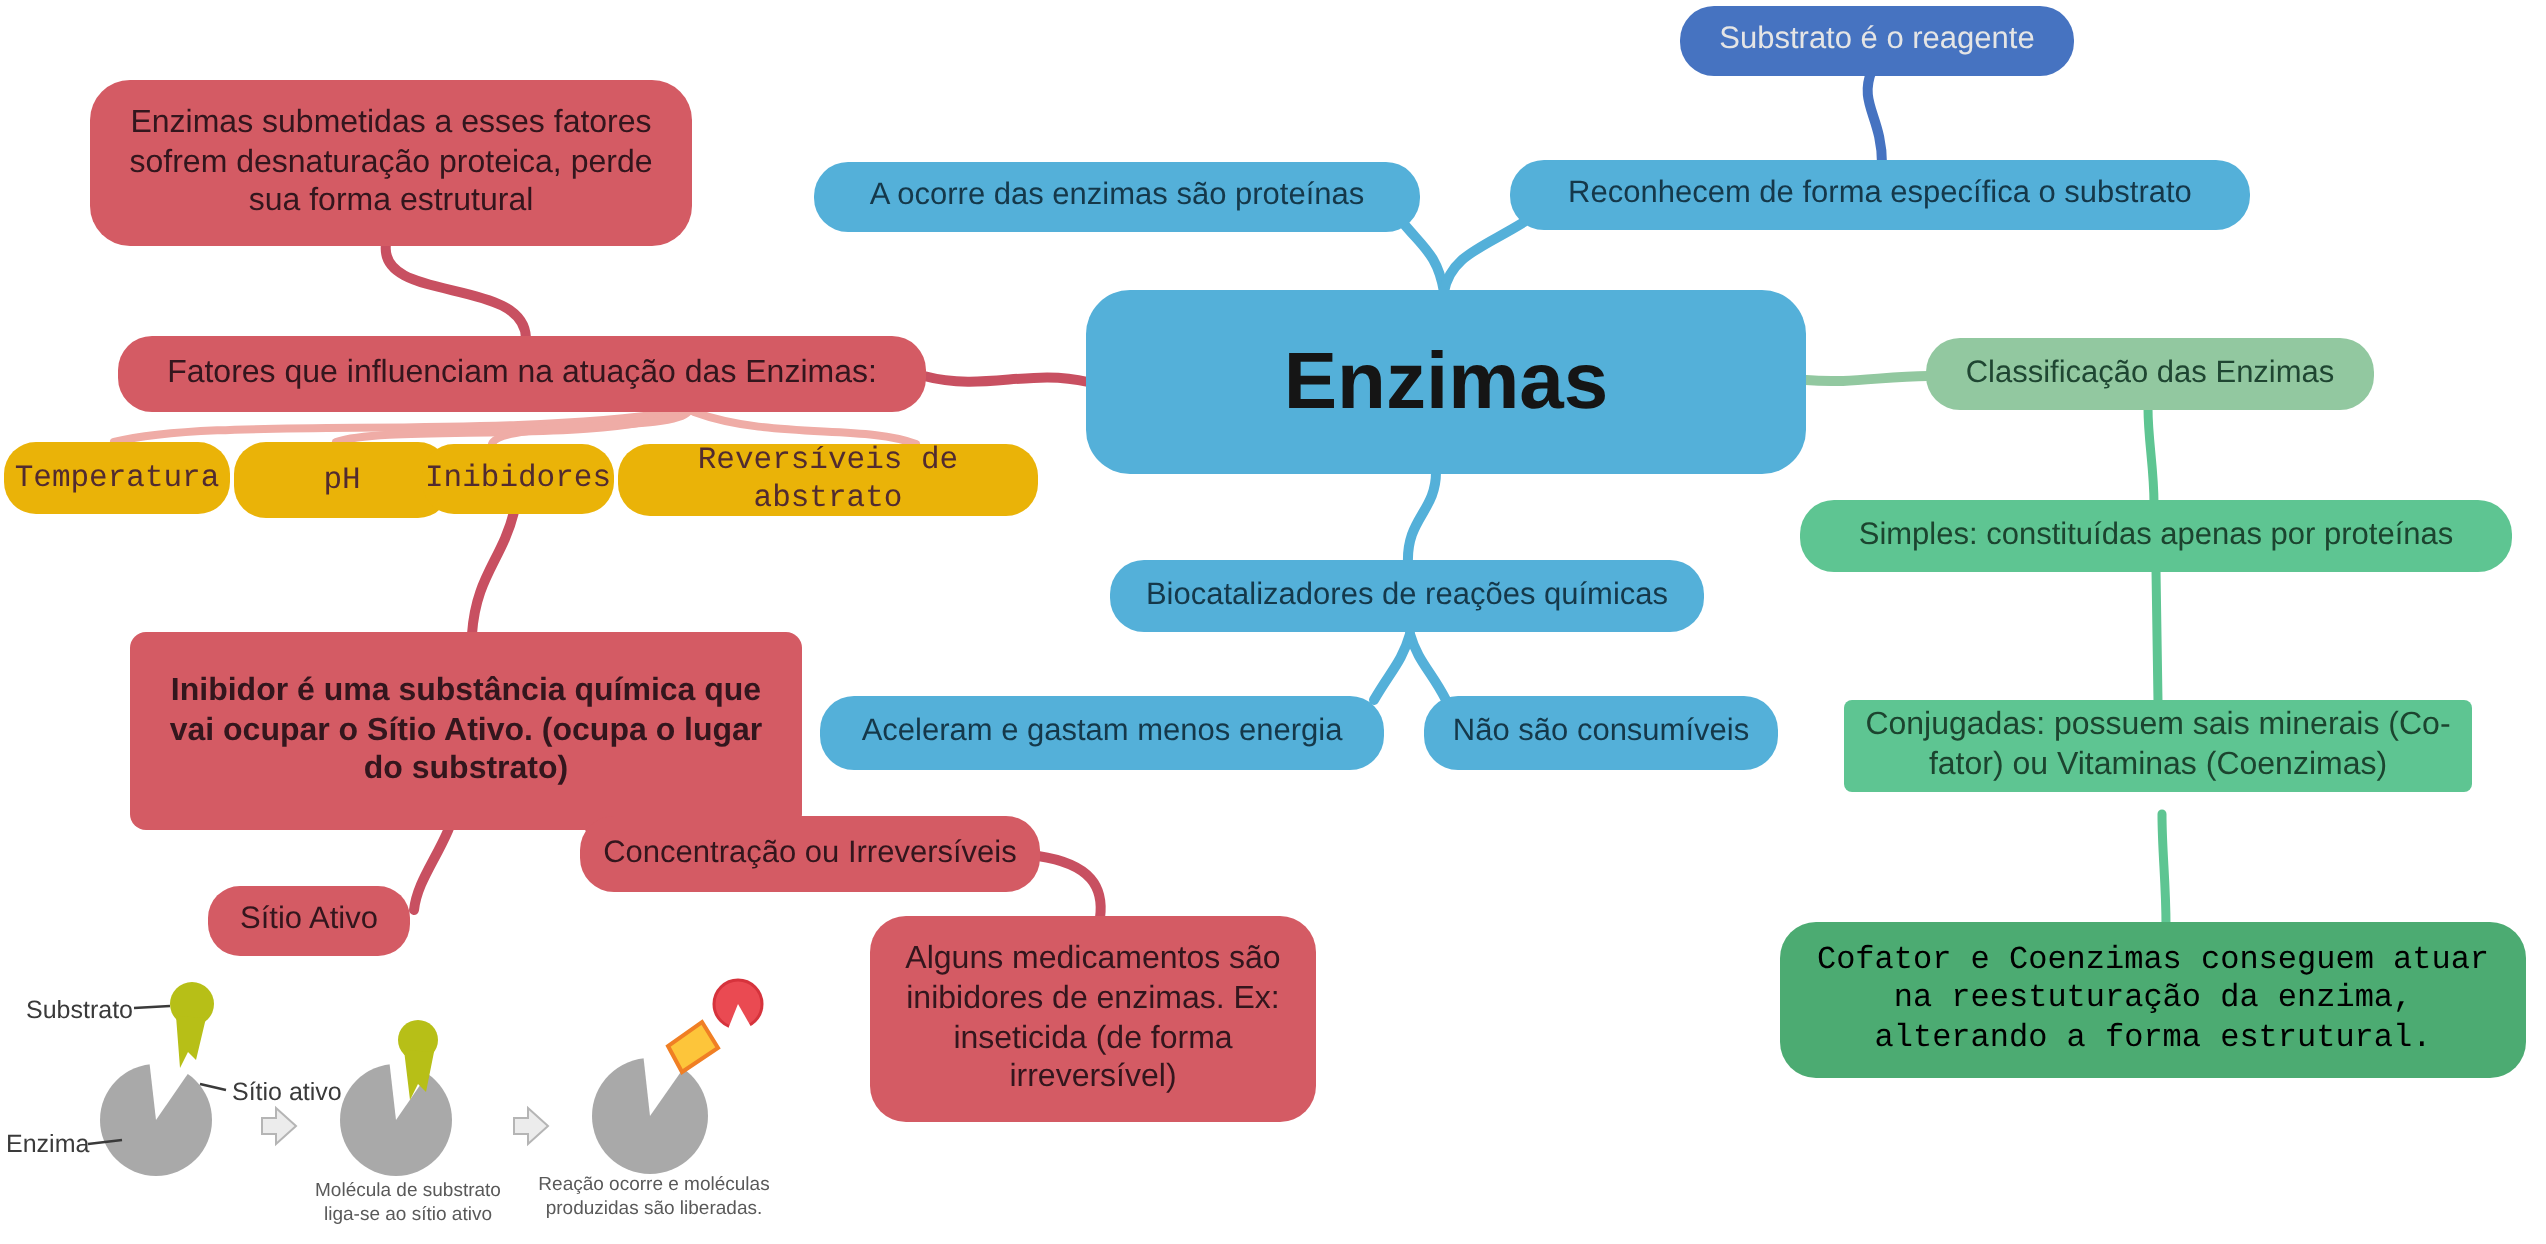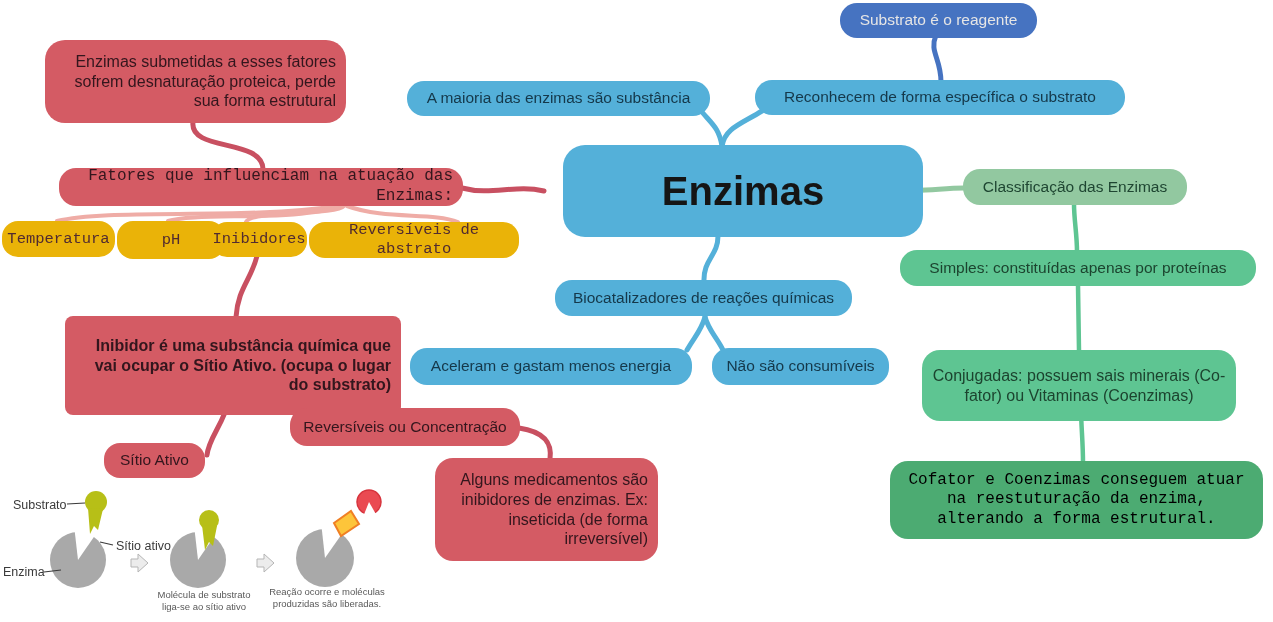--- a/index.html
+++ b/index.html
@@ -10,41 +10,41 @@
   svg.layer{position:absolute;left:0;top:0;z-index:0;}
   .node{
     position:absolute;z-index:2;display:flex;align-items:center;justify-content:center;
     text-align:center;box-sizing:border-box;padding:2px 10px;line-height:1.22;
     font-size:16px;border-radius:18px;color:#33161d;cursor:default;
   }
   
   .blue{background:#54b0d9;color:#15384a;}
   .darkblue{background:#4673c1;color:#e5e5e5;}
   
-  .red{background:#d45b64;color:#33161d;text-align:right;}
+  .red{background:#d45b64;color:#33161d;}
   .pink{background:#eab308;color:#512b30;font-family:Liberation Mono, monospace;}
   
   .greenlight{background:#92c8a0;color:#1f4632;}
   .greenmid{background:#5ec592;color:#1c442f;}
   .greendark{background:#4cab72;color:#000000;font-family:Liberation Mono, monospace;}
 
   #n-substrato{left:840px;top:3px;width:197px;height:35px;font-size:15.5px;border-radius:17px;}
   #n-reconhecem{left:755px;top:80px;width:370px;height:35px;font-size:15.5px;border-radius:17px;text-align:right;}
   #n-maioria{left:407px;top:81px;width:303px;height:35px;font-size:15.5px;border-radius:17px;}
   #n-main{left:543px;top:145px;width:360px;height:92px;border-radius:22px;
-          font-size:40px;font-weight:bold;color:#151515;margin-left:20px;}
+          font-size:40px;font-weight:bold;color:#151515;}
   #n-classificacao{left:963px;top:169px;width:224px;height:36px;font-size:15.5px;border-radius:17px;}
   #n-simples{left:900px;top:250px;width:356px;height:36px;font-size:15.5px;border-radius:17px;}
-  #n-conjugadas{left:922px;top:350px;width:314px;height:71px;border-radius:18px;}
+  #n-conjugadas{left:922px;top:350px;width:314px;height:46px;border-radius:4px;}
   #n-cofator{left:890px;top:461px;width:373px;height:78px;border-radius:18px;}
   #n-biocat{left:555px;top:280px;width:297px;height:36px;font-size:15.5px;border-radius:17px;}
   #n-aceleram{left:410px;top:348px;width:282px;height:37px;font-size:15.5px;border-radius:17px;}
   #n-nao{left:712px;top:348px;width:177px;height:37px;font-size:15.5px;border-radius:17px;}
   #n-submetidas{left:45px;top:40px;width:301px;height:83px;border-radius:20px;}
-  #n-fatores{left:59px;top:168px;width:404px;height:38px;font-size:16px;border-radius:17px;font-family:Liberation Mono, monospace;}
+  #n-fatores{left:59px;top:168px;width:404px;height:38px;font-size:16px;border-radius:17px;}
   #n-temperatura{left:2px;top:221px;width:113px;height:36px;font-size:15.5px;border-radius:16px;}
   #n-ph{left:117px;top:221px;width:108px;height:38px;font-size:15.5px;border-radius:16px;}
   #n-inibidores{left:211px;top:222px;width:96px;height:35px;font-size:15.5px;border-radius:16px;}
   #n-concentracao{left:309px;top:222px;width:210px;height:36px;font-size:15.5px;border-radius:16px;}
   #n-inibidor-def{left:65px;top:316px;width:336px;height:99px;border-radius:8px;font-weight:bold;}
   #n-reversiveis{left:290px;top:408px;width:230px;height:38px;font-size:15.5px;border-radius:17px;}
   #n-sitio{left:104px;top:443px;width:101px;height:35px;font-size:15.5px;border-radius:16px;}
   #n-medicamentos{left:435px;top:458px;width:223px;height:103px;border-radius:18px;}
 
   #diagram-panel{position:absolute;left:0;top:472px;width:390px;height:150px;z-index:1;background:#ffffff;}
@@ -82,37 +82,37 @@
 
       <path d="M338,206 C240,220 110,208 57,221" stroke="#efaca6" stroke-width="4"></path>
       <path d="M341,206 C300,222 195,212 168,221" stroke="#efaca6" stroke-width="4"></path>
       <path d="M344,206 C336,216 250,210 246,222" stroke="#efaca6" stroke-width="4"></path>
       <path d="M347,206 C385,220 432,212 458,222" stroke="#efaca6" stroke-width="4"></path>
     </g>
   </svg>
 
   <div class="node darkblue" id="n-substrato">Substrato é o reagente</div>
   <div class="node blue" id="n-reconhecem">Reconhecem de forma específica o substrato</div>
-  <div class="node blue" id="n-maioria">A maioria das enzimas são substância</div>
+  <div class="node blue" id="n-maioria">A ocorre das enzimas são proteínas</div>
   <div class="node blue" id="n-main">Enzimas</div>
   <div class="node greenmid" id="n-simples">Simples: constituídas apenas por proteínas</div>
   <div class="node greenlight" id="n-classificacao">Classificação das Enzimas</div>
   <div class="node greenmid" id="n-conjugadas">Conjugadas: possuem sais minerais (Co-fator) ou Vitaminas (Coenzimas)</div>
   <div class="node greendark" id="n-cofator">Cofator e Coenzimas conseguem atuar na reestuturação da enzima, alterando a forma estrutural.</div>
   <div class="node blue" id="n-biocat">Biocatalizadores de reações químicas</div>
   <div class="node blue" id="n-aceleram">Aceleram e gastam menos energia</div>
   <div class="node blue" id="n-nao">Não são consumíveis</div>
   <div class="node red" id="n-submetidas">Enzimas submetidas a esses fatores sofrem desnaturação proteica, perde sua forma estrutural</div>
   <div class="node red" id="n-fatores">Fatores que influenciam na atuação das Enzimas:</div>
   <div class="node pink" id="n-temperatura">Temperatura</div>
   <div class="node pink" id="n-ph">pH</div>
   <div class="node pink" id="n-inibidores">Inibidores</div>
   <div class="node pink" id="n-concentracao">Reversíveis de abstrato</div>
   <div class="node red" id="n-inibidor-def">Inibidor é uma substância química que vai ocupar o Sítio Ativo. (ocupa o lugar do substrato)</div>
-  <div class="node red" id="n-reversiveis">Reversíveis ou Concentração</div>
+  <div class="node red" id="n-reversiveis">Concentração ou Irreversíveis</div>
   <div class="node red" id="n-sitio">Sítio Ativo</div>
   <div class="node red" id="n-medicamentos">Alguns medicamentos são inibidores de enzimas. Ex: inseticida (de forma irreversível)</div>
 
   <div id="diagram-panel">
     <svg width="390" height="150" viewBox="0 0 390 150">
       <rect x="0" y="0" width="390" height="150" fill="#ffffff"></rect>
 
       <g>
         <circle cx="78" cy="88" r="28" fill="#a9a9a9"></circle>
         <polygon points="78,88 74,53 98,59" fill="#ffffff"></polygon>

